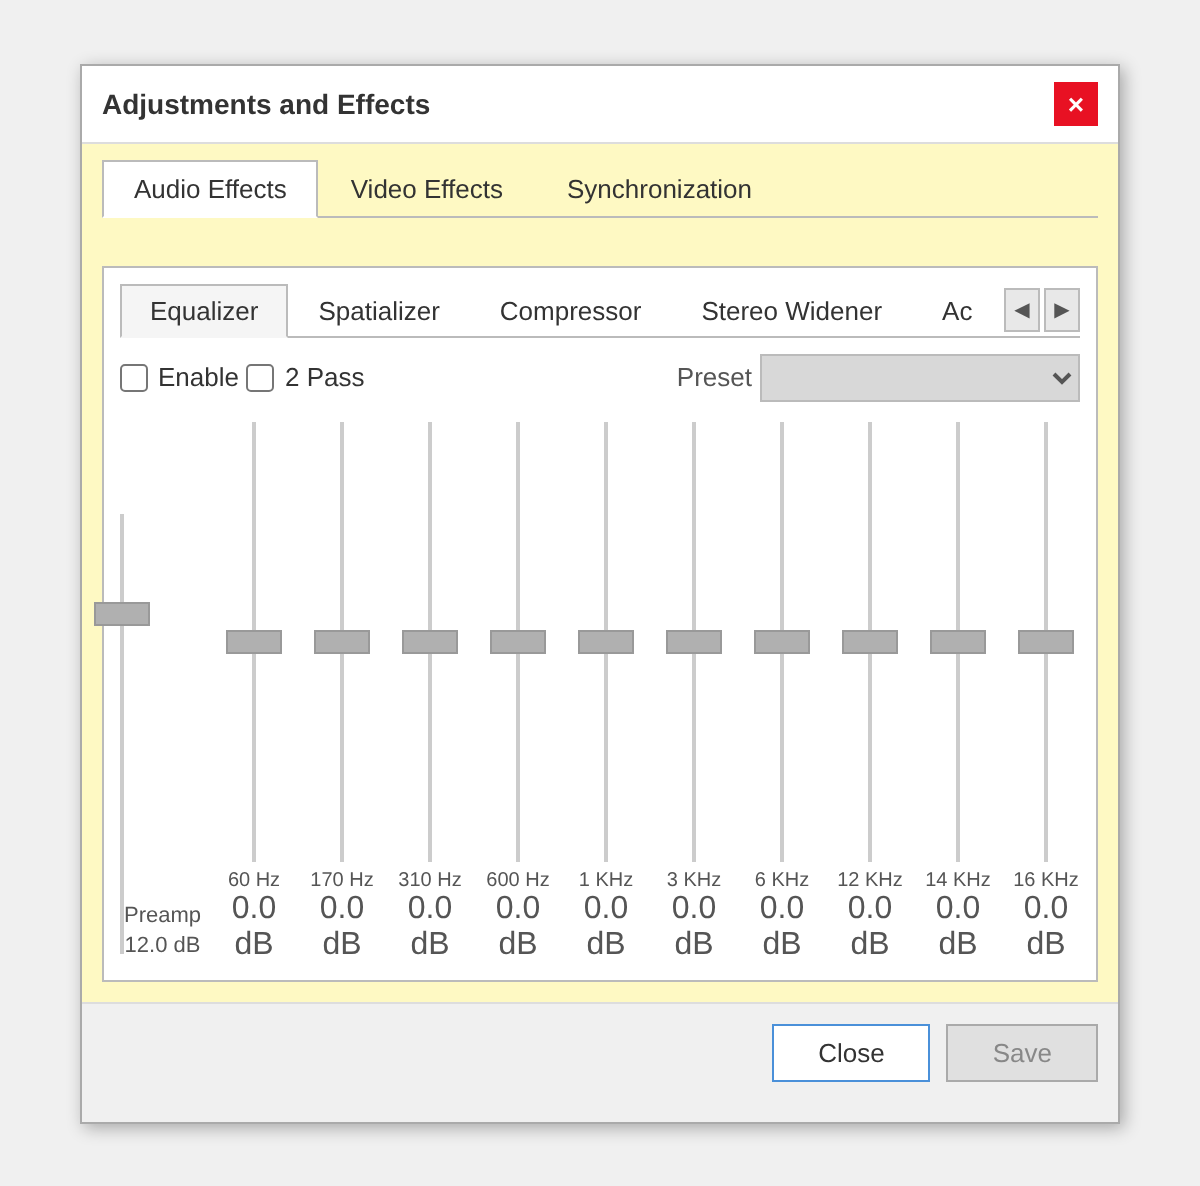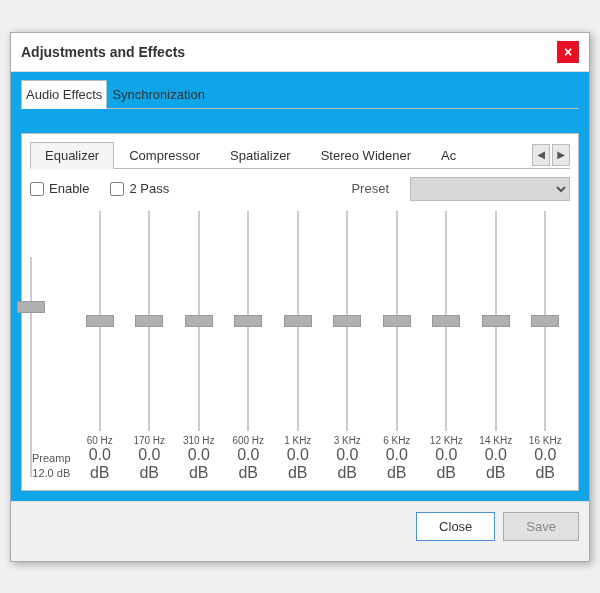--- a/index.html
+++ b/index.html
@@ -7,22 +7,22 @@
       font-family: 'Segoe UI', Tahoma, Geneva, Verdana, sans-serif;
       font-size: 13px;
       background: #f0f0f0;
       display: flex;
       justify-content: center;
       align-items: center;
       width: 600px;
       height: 593px;
     }
     .window {
-      width: 580px;
-      background: #0ea5e9;
+      width: 520px;
+      background: #fef9c3;
       border: 1px solid #aaa;
       box-shadow: 2px 2px 8px rgba(0,0,0,0.3);
     }
     .title-bar {
       background: #fff;
       padding: 8px 10px;
       display: flex;
       justify-content: space-between;
       align-items: center;
       border-bottom: 1px solid #ddd;
@@ -47,21 +47,21 @@
     }
     .content {
       padding: 8px 10px 10px 10px;
     }
     .main-tabs {
       display: flex;
       border-bottom: 1px solid #bbb;
       margin-bottom: 8px;
     }
     .main-tab {
-      padding: 6px 4px;
+      padding: 6px 15px;
       cursor: pointer;
       border: 1px solid transparent;
       border-bottom: none;
       font-size: 13px;
       color: #333;
       background: transparent;
     }
     .main-tab.active {
       background: #fff;
       border-color: #bbb;
@@ -109,21 +109,21 @@
       font-size: 10px;
       display: flex;
       align-items: center;
       justify-content: center;
       color: #555;
     }
     .controls-row {
       display: flex;
       align-items: center;
       margin-bottom: 10px;
-      gap: 21px;
+      gap: 4px;
     }
     .checkbox-label {
       display: flex;
       align-items: center;
       gap: 5px;
       font-size: 13px;
       color: #333;
     }
     .checkbox-label input[type="checkbox"] {
       width: 14px;
@@ -268,27 +268,28 @@
 <body>
 
 <div class="window">
   <div class="title-bar">
     <span class="title-bar-text">Adjustments and Effects</span>
     <button class="close-btn">×</button>
   </div>
   <div class="content">
     <div class="main-tabs">
       <div class="main-tab active">Audio Effects</div>
+      <div class="main-tab">Video Effects</div>
       <div class="main-tab">Synchronization</div>
     </div>
     <div class="panel">
       <div class="sub-tabs">
         <div class="sub-tab active">Equalizer</div>
+        <div class="sub-tab">Spatializer</div>
         <div class="sub-tab">Compressor</div>
-        <div class="sub-tab">Spatializer</div>
         <div class="sub-tab">Stereo Widener</div>
         <div class="sub-tab">Ac</div>
         <div class="sub-tab-nav">
           <button>◀</button>
           <button>▶</button>
         </div>
       </div>
       <div class="controls-row">
         <label class="checkbox-label">
           <input type="checkbox" style="">

